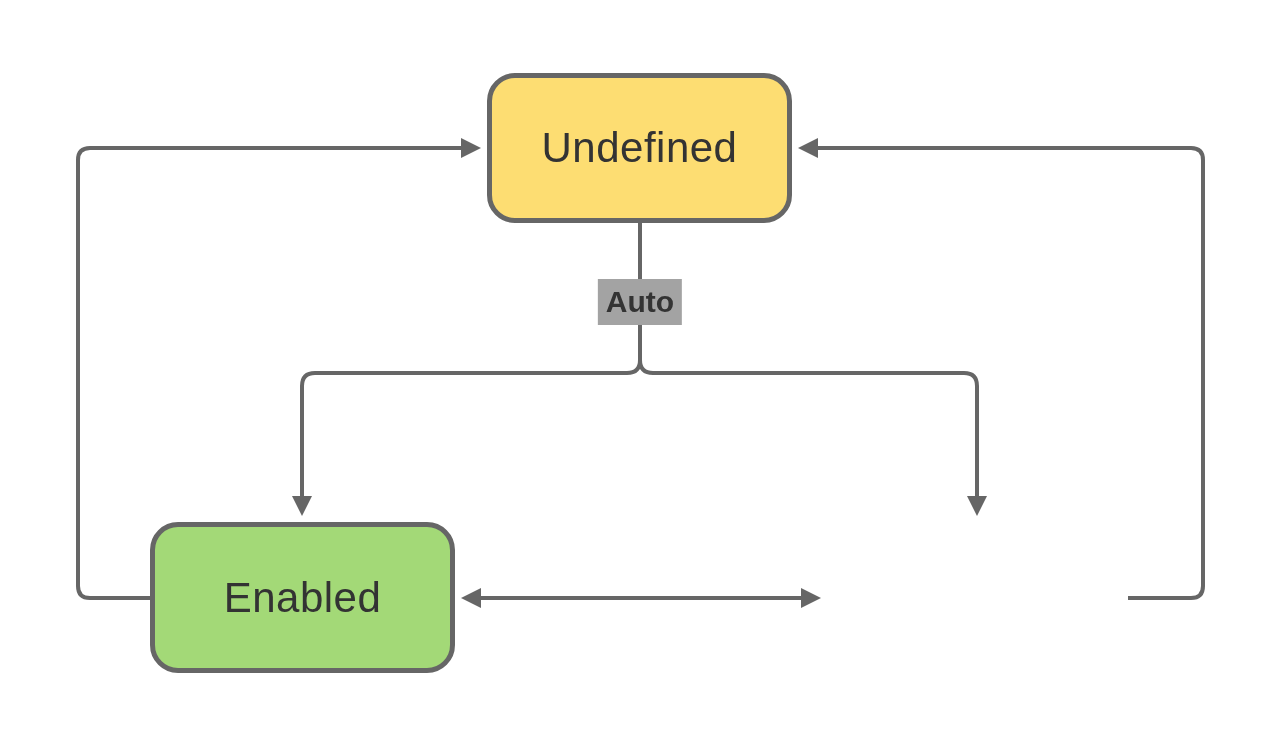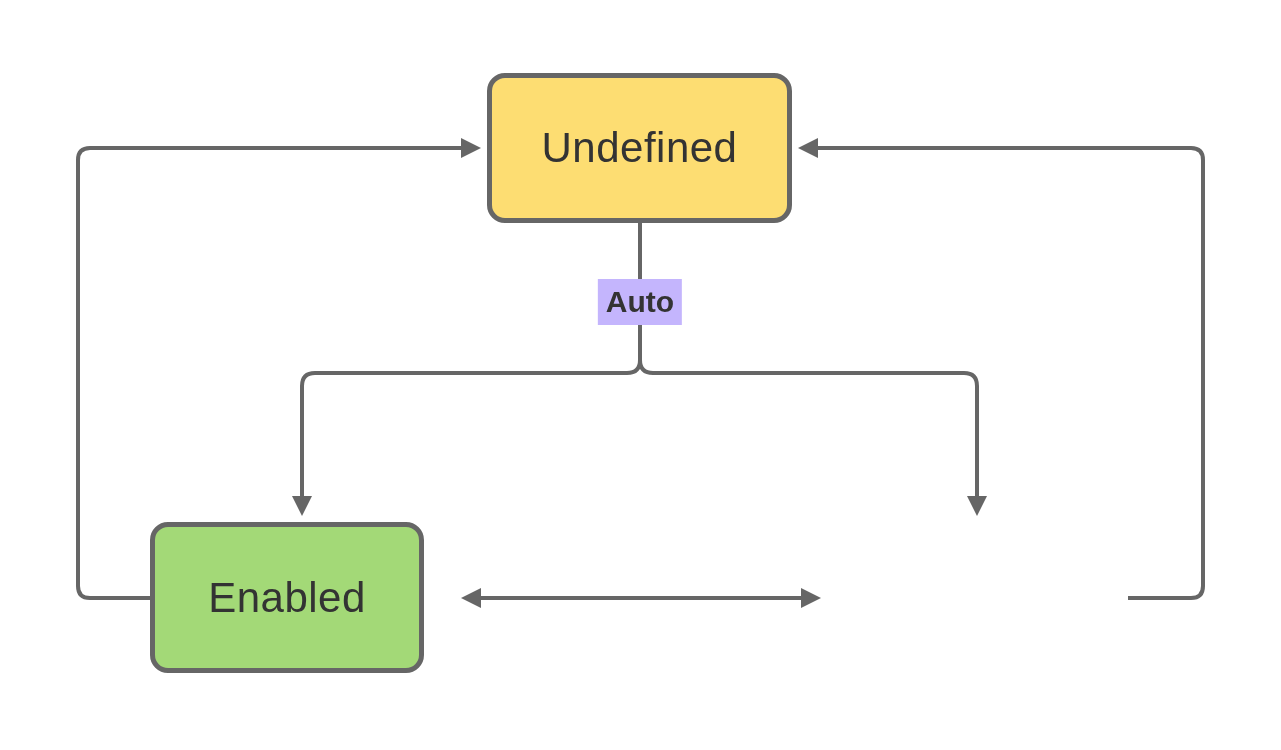--- a/index.html
+++ b/index.html
@@ -24,52 +24,52 @@
   }
   .edge {
     fill: none;
     stroke: #666666;
     stroke-width: 4;
   }
   .node {
     position: absolute;
     box-sizing: border-box;
     border: 5px solid #666666;
-    border-radius: 18px;
+    border-radius: 28px;
     display: flex;
     align-items: center;
     justify-content: center;
   }
   .node--undefined {
     left: 487px; top: 73px;
     width: 305px; height: 150px;
     background: #FDDD72;
   }
   .node--enabled {
     left: 150px; top: 522px;
-    width: 274px; height: 151px;
+    width: 305px; height: 151px;
     background: #A3D977;
   }
   .node--disabled {
     left: 827px; top: 522px;
     width: 301px; height: 150px;
     background: #9DD5F2;
   }
   .node-label {
     font-size: 42px;
     color: #333333;
     letter-spacing: 0.5px;
     white-space: nowrap;
   }
   .edge-label {
     position: absolute;
     left: 640px;
     top: 302px;
     transform: translate(-50%, -50%);
-    background: #c4b5fd;
+    background: #a3a3a3;
     padding: 6px 8px;
     font-size: 30px;
     font-weight: bold;
     color: #333333;
     white-space: nowrap;
   }
 </style>
 </head>
 <body>
 

